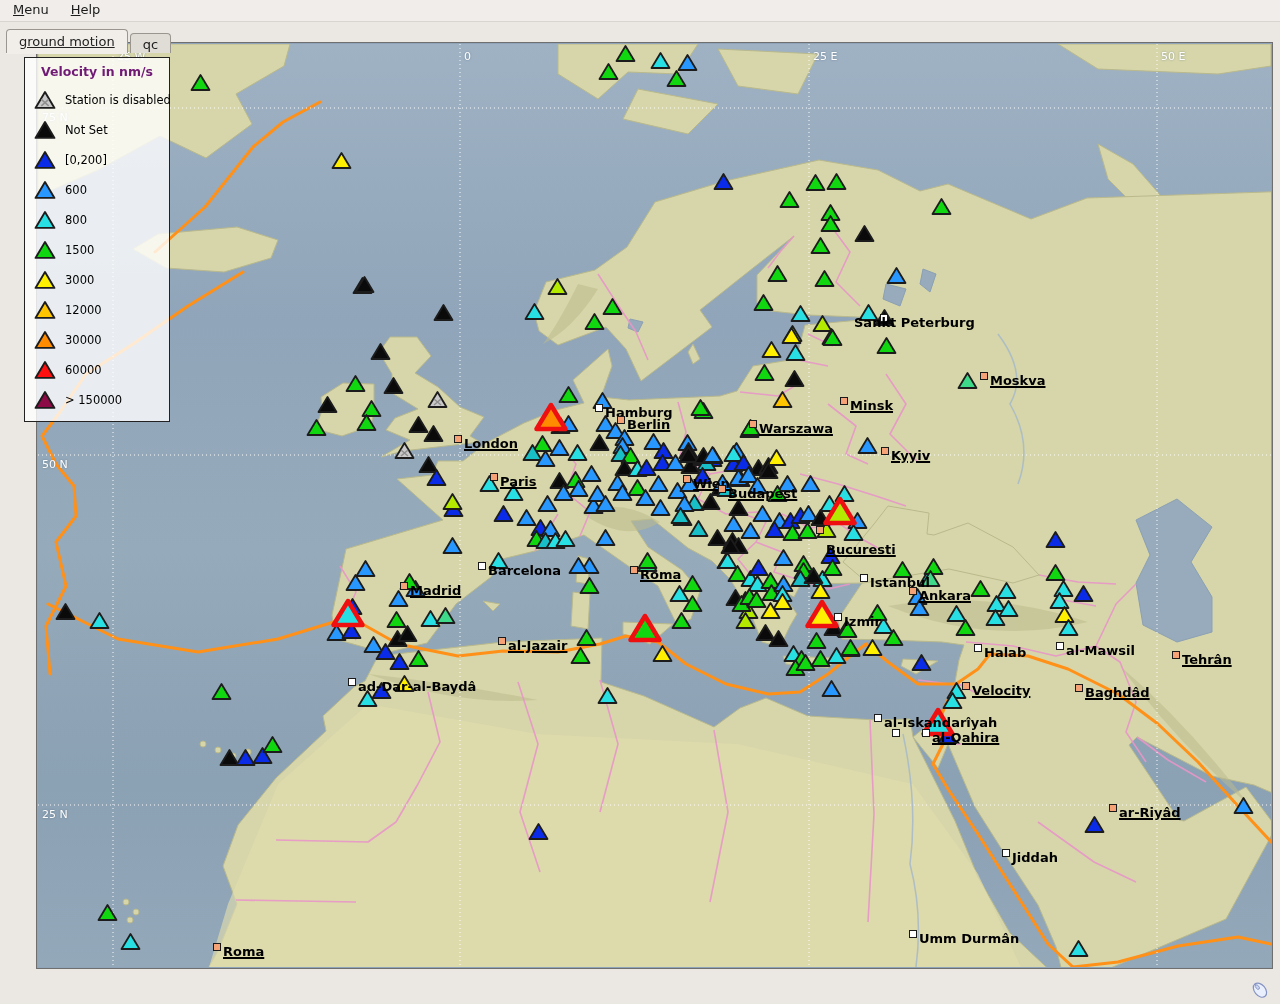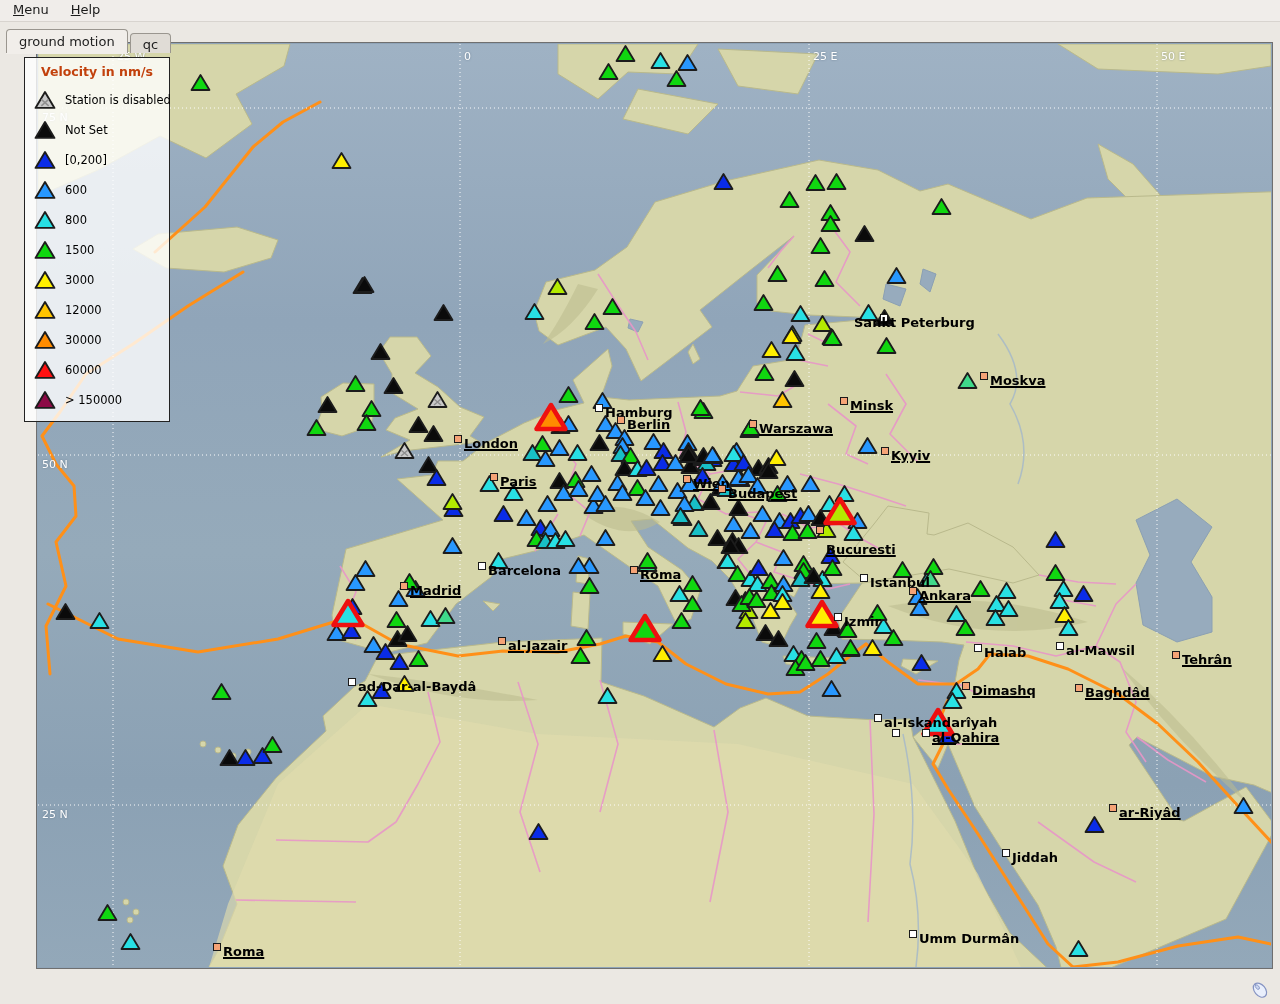--- a/index.html
+++ b/index.html
@@ -8,38 +8,38 @@
     background:#ebe8e3;font-family:"DejaVu Sans",sans-serif;
     -webkit-font-smoothing:antialiased;
   }
   
   #menubar{position:absolute;left:0;top:0;width:1280px;height:22px;background:#f0edea;border-bottom:1px solid #d8d4cf;display:flex;align-items:flex-start;gap:4px;padding-left:4px;box-sizing:border-box;}
   .menu-item{font-size:13px;color:#1a1a1a;padding:2px 9px;cursor:default;}
   .menu-item u{text-decoration:underline;}
   
   #tabbar{position:absolute;left:6px;top:29px;height:24px;display:flex;align-items:flex-end;z-index:30;}
   .tab{box-sizing:border-box;border:1px solid #9a968f;border-bottom:none;border-radius:4px 4px 0 0;padding:4px 12px 4px 12px;font-size:13px;color:#222;background:#e0dcd6;margin-right:2px;height:20px;line-height:13px;}
-  .tab.active{background:#f1eeea;height:24px;line-height:15px;position:relative;z-index:31;box-shadow:0 1px 0 #f1eeea;}
+  .tab.active{background:#f1eeea;height:24px;line-height:15px;position:relative;z-index:31;box-shadow:0 1px 0 #f1eeea;text-decoration:underline;}
   
   #map-frame{position:absolute;left:36px;top:42px;width:1237px;height:927px;border:1px solid #6f6f6f;background:#8fa4b8;box-sizing:border-box;z-index:5;}
   #map{position:absolute;left:1px;top:1px;width:1233px;height:923px;overflow:hidden;
        background:linear-gradient(180deg,#9fb2c4 0%,#90a5b9 30%,#95aaba 55%,#8ba1b4 80%,#93a8b9 100%);}
   #map svg.base{position:absolute;left:0;top:0;}
   .grid-label{position:absolute;color:#ffffff;font-size:11px;white-space:nowrap;text-shadow:0 0 2px rgba(60,80,100,.5);}
   
   .stn{position:absolute;overflow:visible;}
   .alert{position:absolute;overflow:visible;}
   
   .city{position:absolute;}
   .city .sq{position:absolute;width:8px;height:8px;border:1px solid #1a1a1a;box-sizing:border-box;}
   .city .lbl{position:absolute;font-size:13px;font-weight:bold;color:#000;white-space:nowrap;letter-spacing:0px;}
   .city .lbl.cap{text-decoration:underline;text-decoration-thickness:1.5px;}
   
   #legend{position:absolute;left:24px;top:57px;width:146px;box-sizing:border-box;background:rgba(255,255,255,0.80);border:1px solid #222;z-index:20;padding:4px 0 6px 0;}
-  #legend h3{margin:2px 0 6px 0;text-align:center;font-size:12.5px;color:#c2410c;}
+  #legend h3{margin:2px 0 6px 0;text-align:center;font-size:12.5px;color:#701a75;}
   .leg-row{display:flex;align-items:center;height:30px;padding-left:8px;}
   .leg-row svg{flex:0 0 24px;overflow:visible;}
   .leg-row span{font-size:11.5px;color:#000;margin-left:8px;white-space:nowrap;}
   
   #statusbar{position:absolute;left:0;top:970px;width:1280px;height:34px;background:#ebe8e3;}
   #mouse-icon{position:absolute;right:10px;top:8px;}
 </style>
 </head>
 <body>
 
@@ -1151,21 +1151,21 @@
         <div class="city">
     <span class="sq" style="left:1018px;top:598px;background:#ffffff"></span>
     <span class="lbl " style="left:1028px;top:599px">al-Mawsil</span>
   </div>
         <div class="city">
     <span class="sq" style="left:1134px;top:607px;background:#f5a376"></span>
     <span class="lbl cap" style="left:1144px;top:608px">Tehrân</span>
   </div>
         <div class="city">
     <span class="sq" style="left:924px;top:638px;background:#f5a376"></span>
-    <span class="lbl cap" style="left:934px;top:639px">Dimashq</span>
+    <span class="lbl cap" style="left:934px;top:639px">Velocity</span>
   </div>
         <div class="city">
     <span class="sq" style="left:1037px;top:640px;background:#f5a376"></span>
     <span class="lbl cap" style="left:1047px;top:641px">Baghdâd</span>
   </div>
         <div class="city">
     <span class="sq" style="left:836px;top:670px;background:#ffffff"></span>
     <span class="lbl " style="left:846px;top:671px">al-Iskandarîyah</span>
   </div>
         <div class="city">

